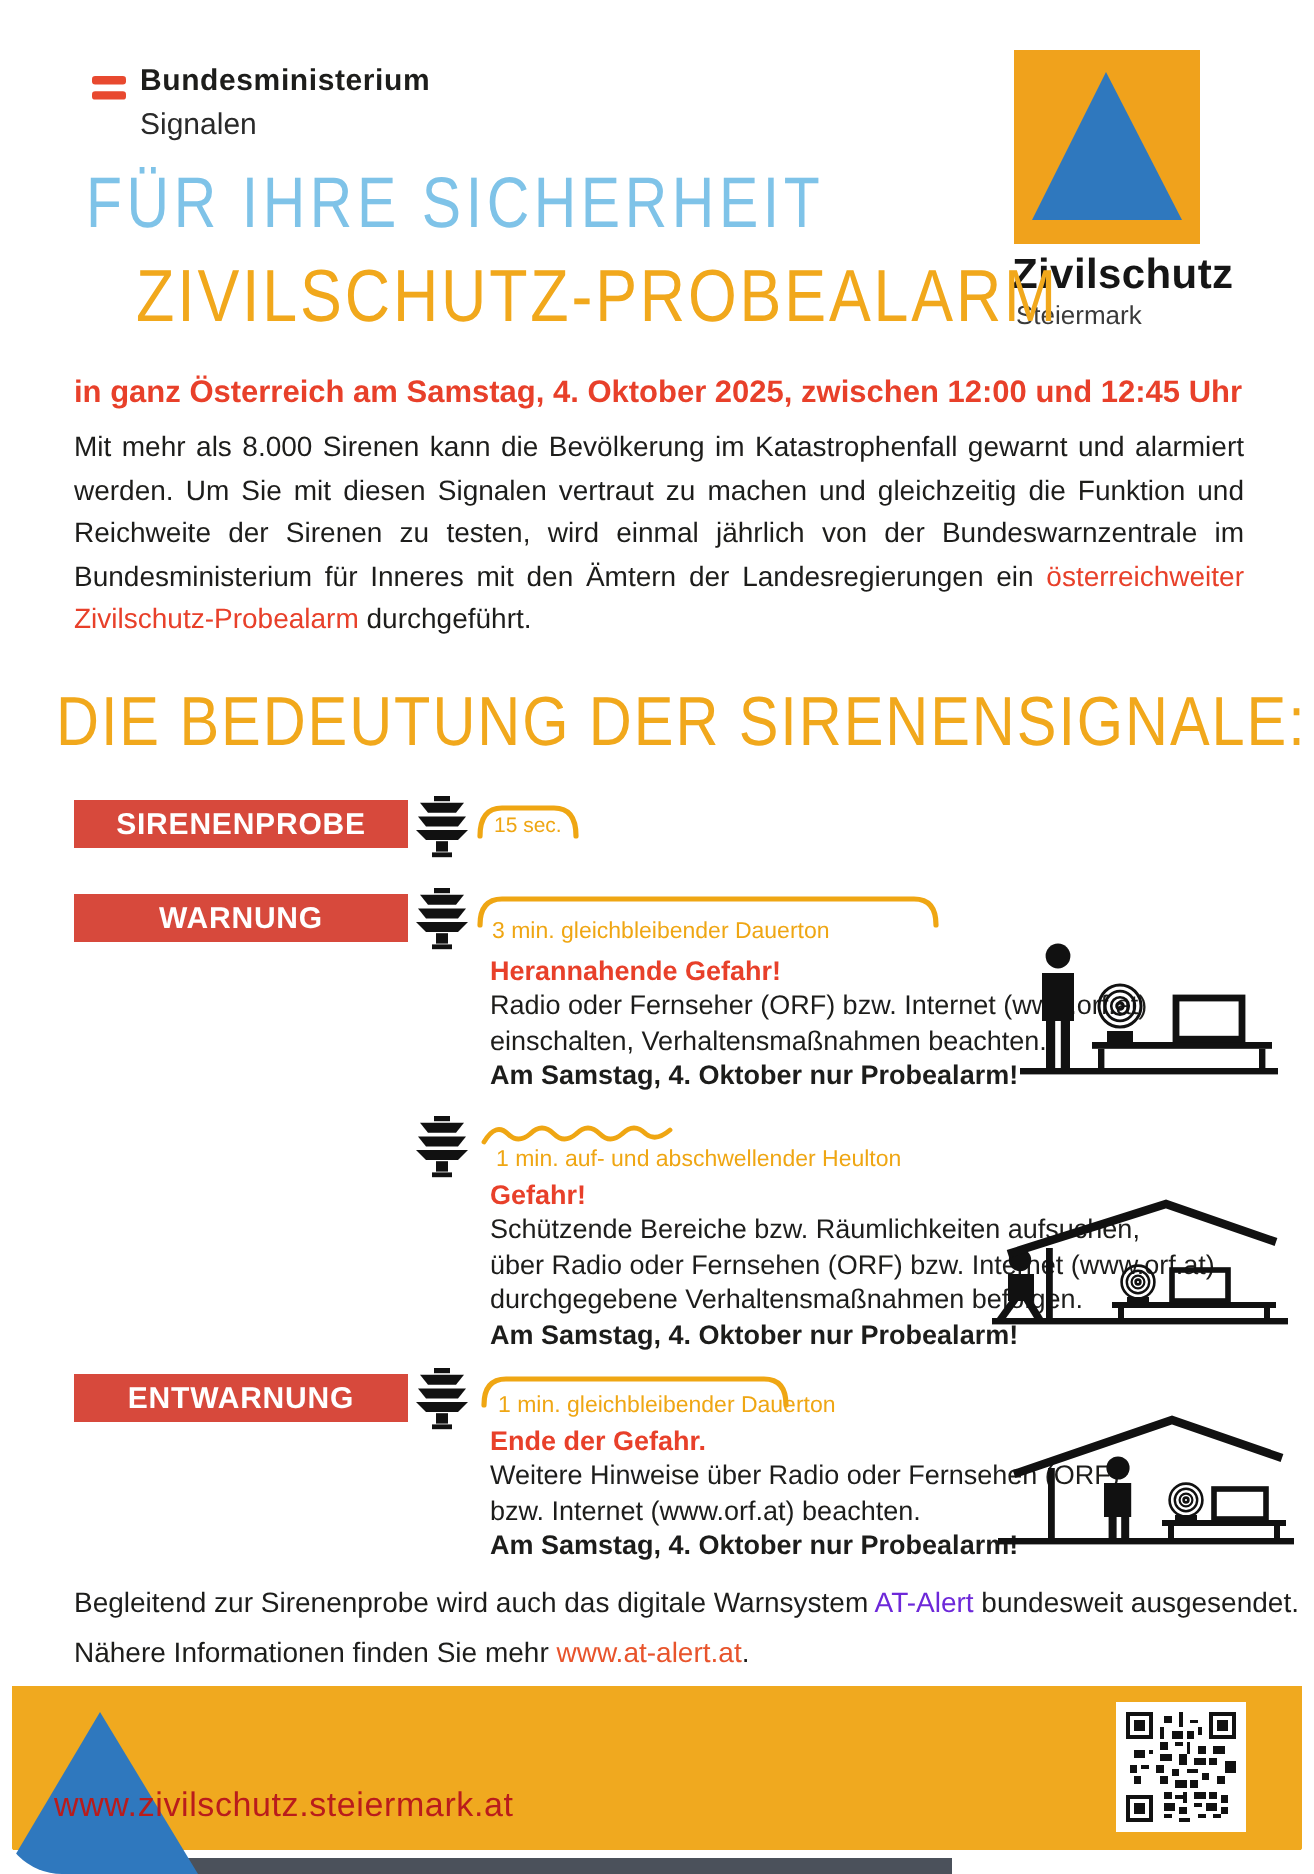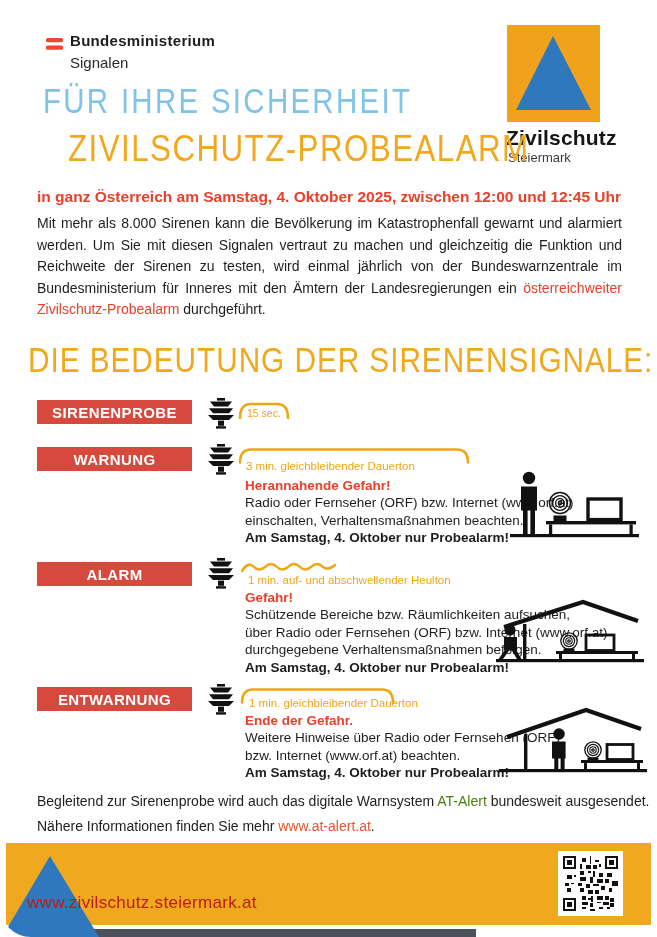--- a/index.html
+++ b/index.html
@@ -26,21 +26,21 @@
             transform:scale(.95,1.12); transform-origin:left top; white-space:nowrap; }
   .date-line { left:37px; top:188px; font-size:15.5px; font-weight:bold; color:#E8402A; white-space:nowrap; }
 
   .intro { left:37px; top:213px; width:585px; font-size:14px; line-height:21.5px; text-align:justify; color:#1d1d1b; }
   .intro .hl { color:#E8402A; }
 
   .section-title { left:28px; top:341px; font-size:31px; color:#F1A81C; letter-spacing:1px; font-weight:400;
             transform:scale(.96,1.12); transform-origin:left top; white-space:nowrap; }
 
   
-  .sig-box { width:155px; height:24px; background:#D7493C; color:#fff; font-weight:bold; font-size:15px;
+  .sig-box { width:167px; height:24px; background:#D7493C; color:#fff; font-weight:bold; font-size:15px;
              letter-spacing:.4px; display:flex; align-items:center; justify-content:center; }
   .box-1 { left:37px; top:400px; } .box-2 { left:37px; top:447px; }
   .box-3 { left:37px; top:562px; } .box-4 { left:37px; top:687px; }
 
   .siren-1 { left:208px; top:398px; } .siren-2 { left:208px; top:444px; }
   .siren-3 { left:208px; top:558px; } .siren-4 { left:208px; top:684px; }
 
   .tone-1 { left:238px; top:401px; } .tone-2 { left:238px; top:447px; }
   .tone-3 { left:240px; top:558px; } .tone-4 { left:240px; top:687px; }
 
@@ -52,21 +52,21 @@
   .st-2 { left:245px; top:477px; } .st-3 { left:245px; top:589px; } .st-4 { left:245px; top:712px; }
   .sig-text .alert { color:#E8402A; font-weight:bold; font-size:13.5px; line-height:17.4px; }
   .sig-text .line  { font-size:13.5px; line-height:17.4px; white-space:nowrap; }
   .sig-text .note  { font-size:13.5px; line-height:17.4px; font-weight:bold; white-space:nowrap; }
 
   .scene-1 { left:508px; top:467px; } .scene-2 { left:494px; top:593px; } .scene-3 { left:497px; top:698px; }
 
   
   .outro-1 { left:37px; top:793px; font-size:14px; color:#1d1d1b; white-space:nowrap; }
   .outro-2 { left:37px; top:818px; font-size:14px; color:#1d1d1b; white-space:nowrap; }
-  .outro .hl, .outro-1 .hl, .outro-2 .hl { color:#4d7c0f; }
+  .outro .hl, .outro-1 .hl, .outro-2 .hl { color:#6d28d9; }
   .link { color:#E8542C; text-decoration:none; }
 
   
   .footer-band { left:6px; top:843px; width:645px; height:82px; background:#F0A91F; }
   .footer-tri  { left:2px; top:855px; }
   .footer-url  { left:27px; top:893px; font-size:17px; color:#b91c1c; letter-spacing:.3px; white-space:nowrap; }
   .qr-box { left:558px; top:851px; width:65px; height:65px; background:#ffffff; }
   .qr-box svg { position:absolute; left:5px; top:5px; }
   .scan-bar { left:64px; top:929px; width:412px; height:8px; background:#4b515b; }
 
@@ -148,21 +148,20 @@
     </g>
     <g fill="none" stroke="#111">
       <circle cx="52" cy="36" r="10.5" stroke-width="1.5"></circle>
       <circle cx="52" cy="36" r="7.4" stroke-width="1.4"></circle>
       <circle cx="52" cy="36" r="4.4" stroke-width="1.3"></circle>
       <circle cx="52" cy="36" r="1.6" stroke-width="1.6"></circle>
       <rect x="80" y="32" width="33" height="20.6" stroke-width="3.4"></rect>
     </g>
   </svg>
 
-  <div class="abs sig-box box-3">ALARM</div>
   <svg class="abs siren-3" width="26" height="31" viewBox="0 0 26 31" fill="#111">
     <rect x="9" y="0" width="8" height="2.6"></rect>
     <path d="M2,3.4 h22 l-4,5 h-14 z"></path>
       <path d="M1,10.2 h24 l-4,5 h-16 z"></path>
       <path d="M0,17 h26 l-5,5 h-16 z"></path>
     <rect x="10" y="22.6" width="6" height="5.2"></rect>
       <rect x="8" y="28.2" width="10" height="2.4"></rect>
   </svg>
   <svg class="abs tone-3" width="97" height="18" viewBox="0 0 97 18" fill="none" stroke="#EFA613" stroke-width="2.4" stroke-linecap="round">
     <path d="M2,13 Q8,3 14,9 Q19,14 25,9 Q31,3 37,9 Q42,14 48,9 Q54,3 60,9 Q65,14 71,9 Q77,3 83,9 Q88,13 95,7"></path>

